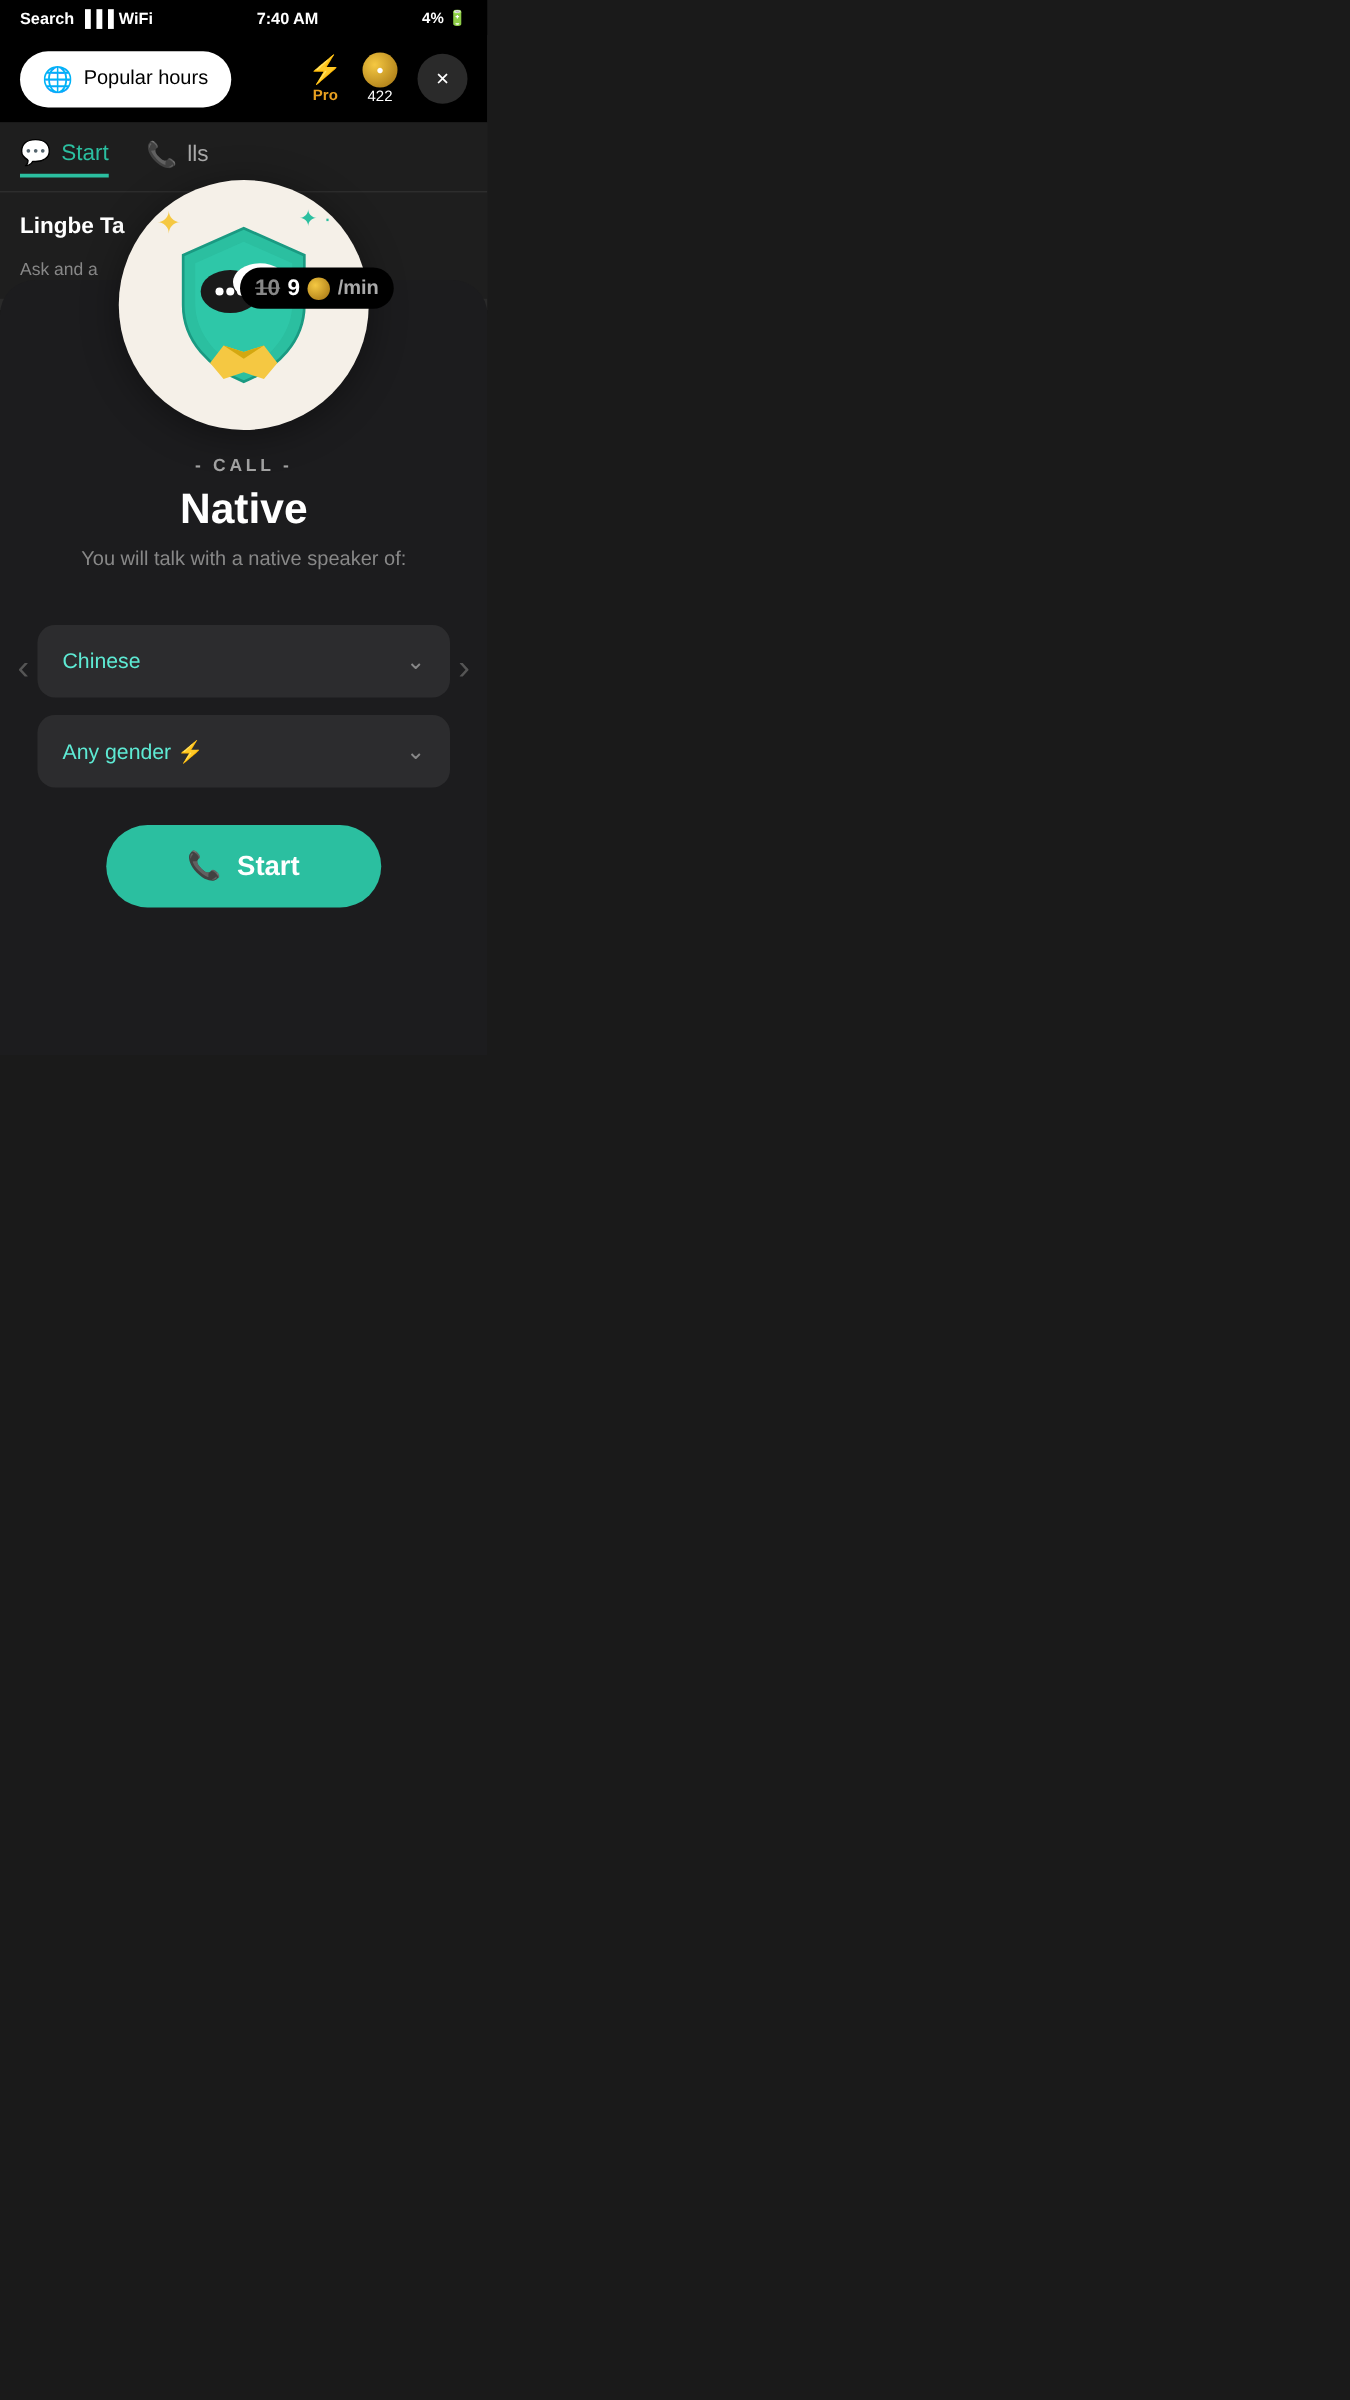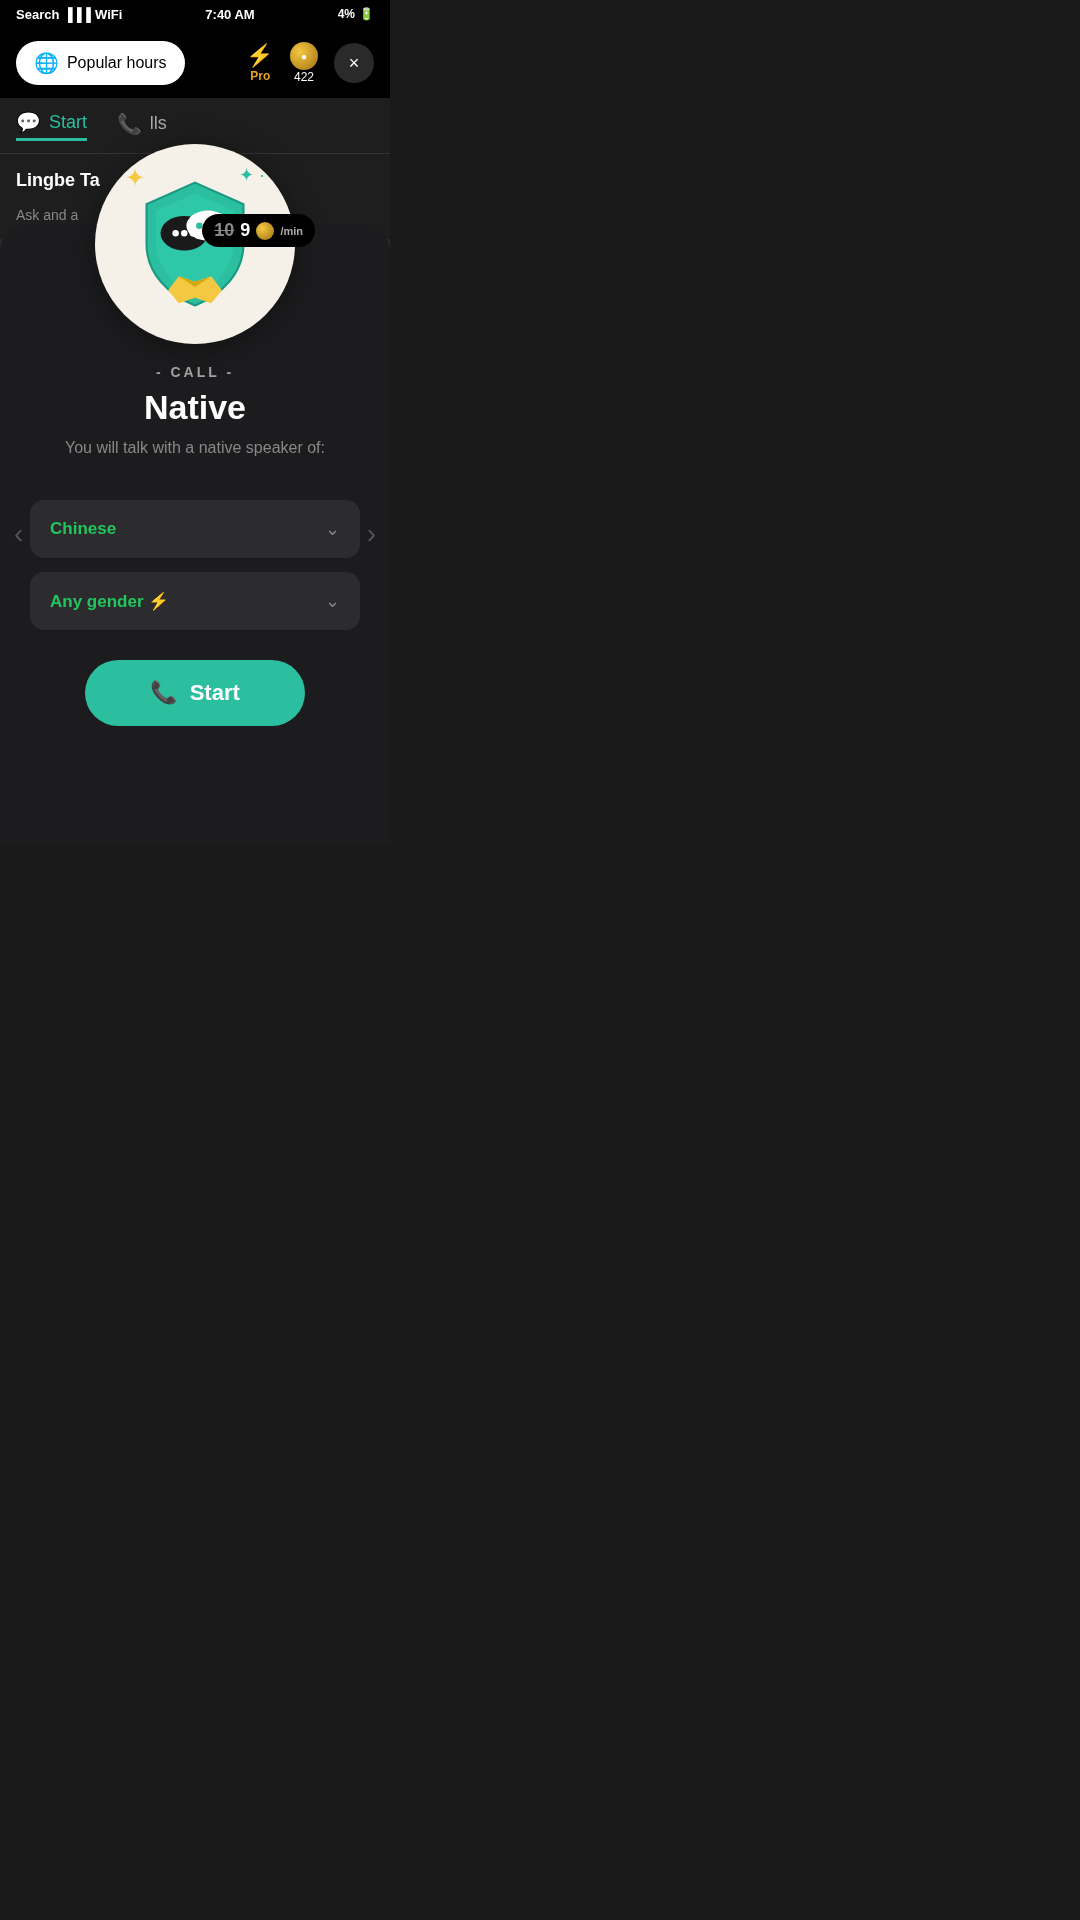--- a/index.html
+++ b/index.html
@@ -212,21 +212,21 @@
       font-weight: 700;
       color: #fff;
     }
     .coin-small {
       width: 18px;
       height: 18px;
       border-radius: 50%;
       background: radial-gradient(circle at 35% 35%, #f5c842, #a07010);
       display: inline-block;
     }
-    .per-min { font-size: 11px; color: #aaa; }
+    .per-min { font-size: 16px; color: #aaa; }
 
     
     .modal-content {
       padding: 20px 30px 0;
       text-align: center;
     }
 
     .call-label {
       color: #a3a3a3;
       font-size: 14px;
@@ -277,23 +277,23 @@
       background: #2c2c2e;
       border-radius: 14px;
       padding: 18px 20px;
       display: flex;
       align-items: center;
       justify-content: space-between;
       margin-bottom: 14px;
       cursor: pointer;
     }
     .dropdown-label {
-      color: #22c55e;
+      color: #5eead4;
       font-size: 17px;
-      font-weight: 700;
+      font-weight: 400;
     }
     .dropdown-chevron {
       color: #888;
       font-size: 18px;
     }
 
     
     .start-btn {
       background: #2bbfa0;
       border-radius: 50px;

